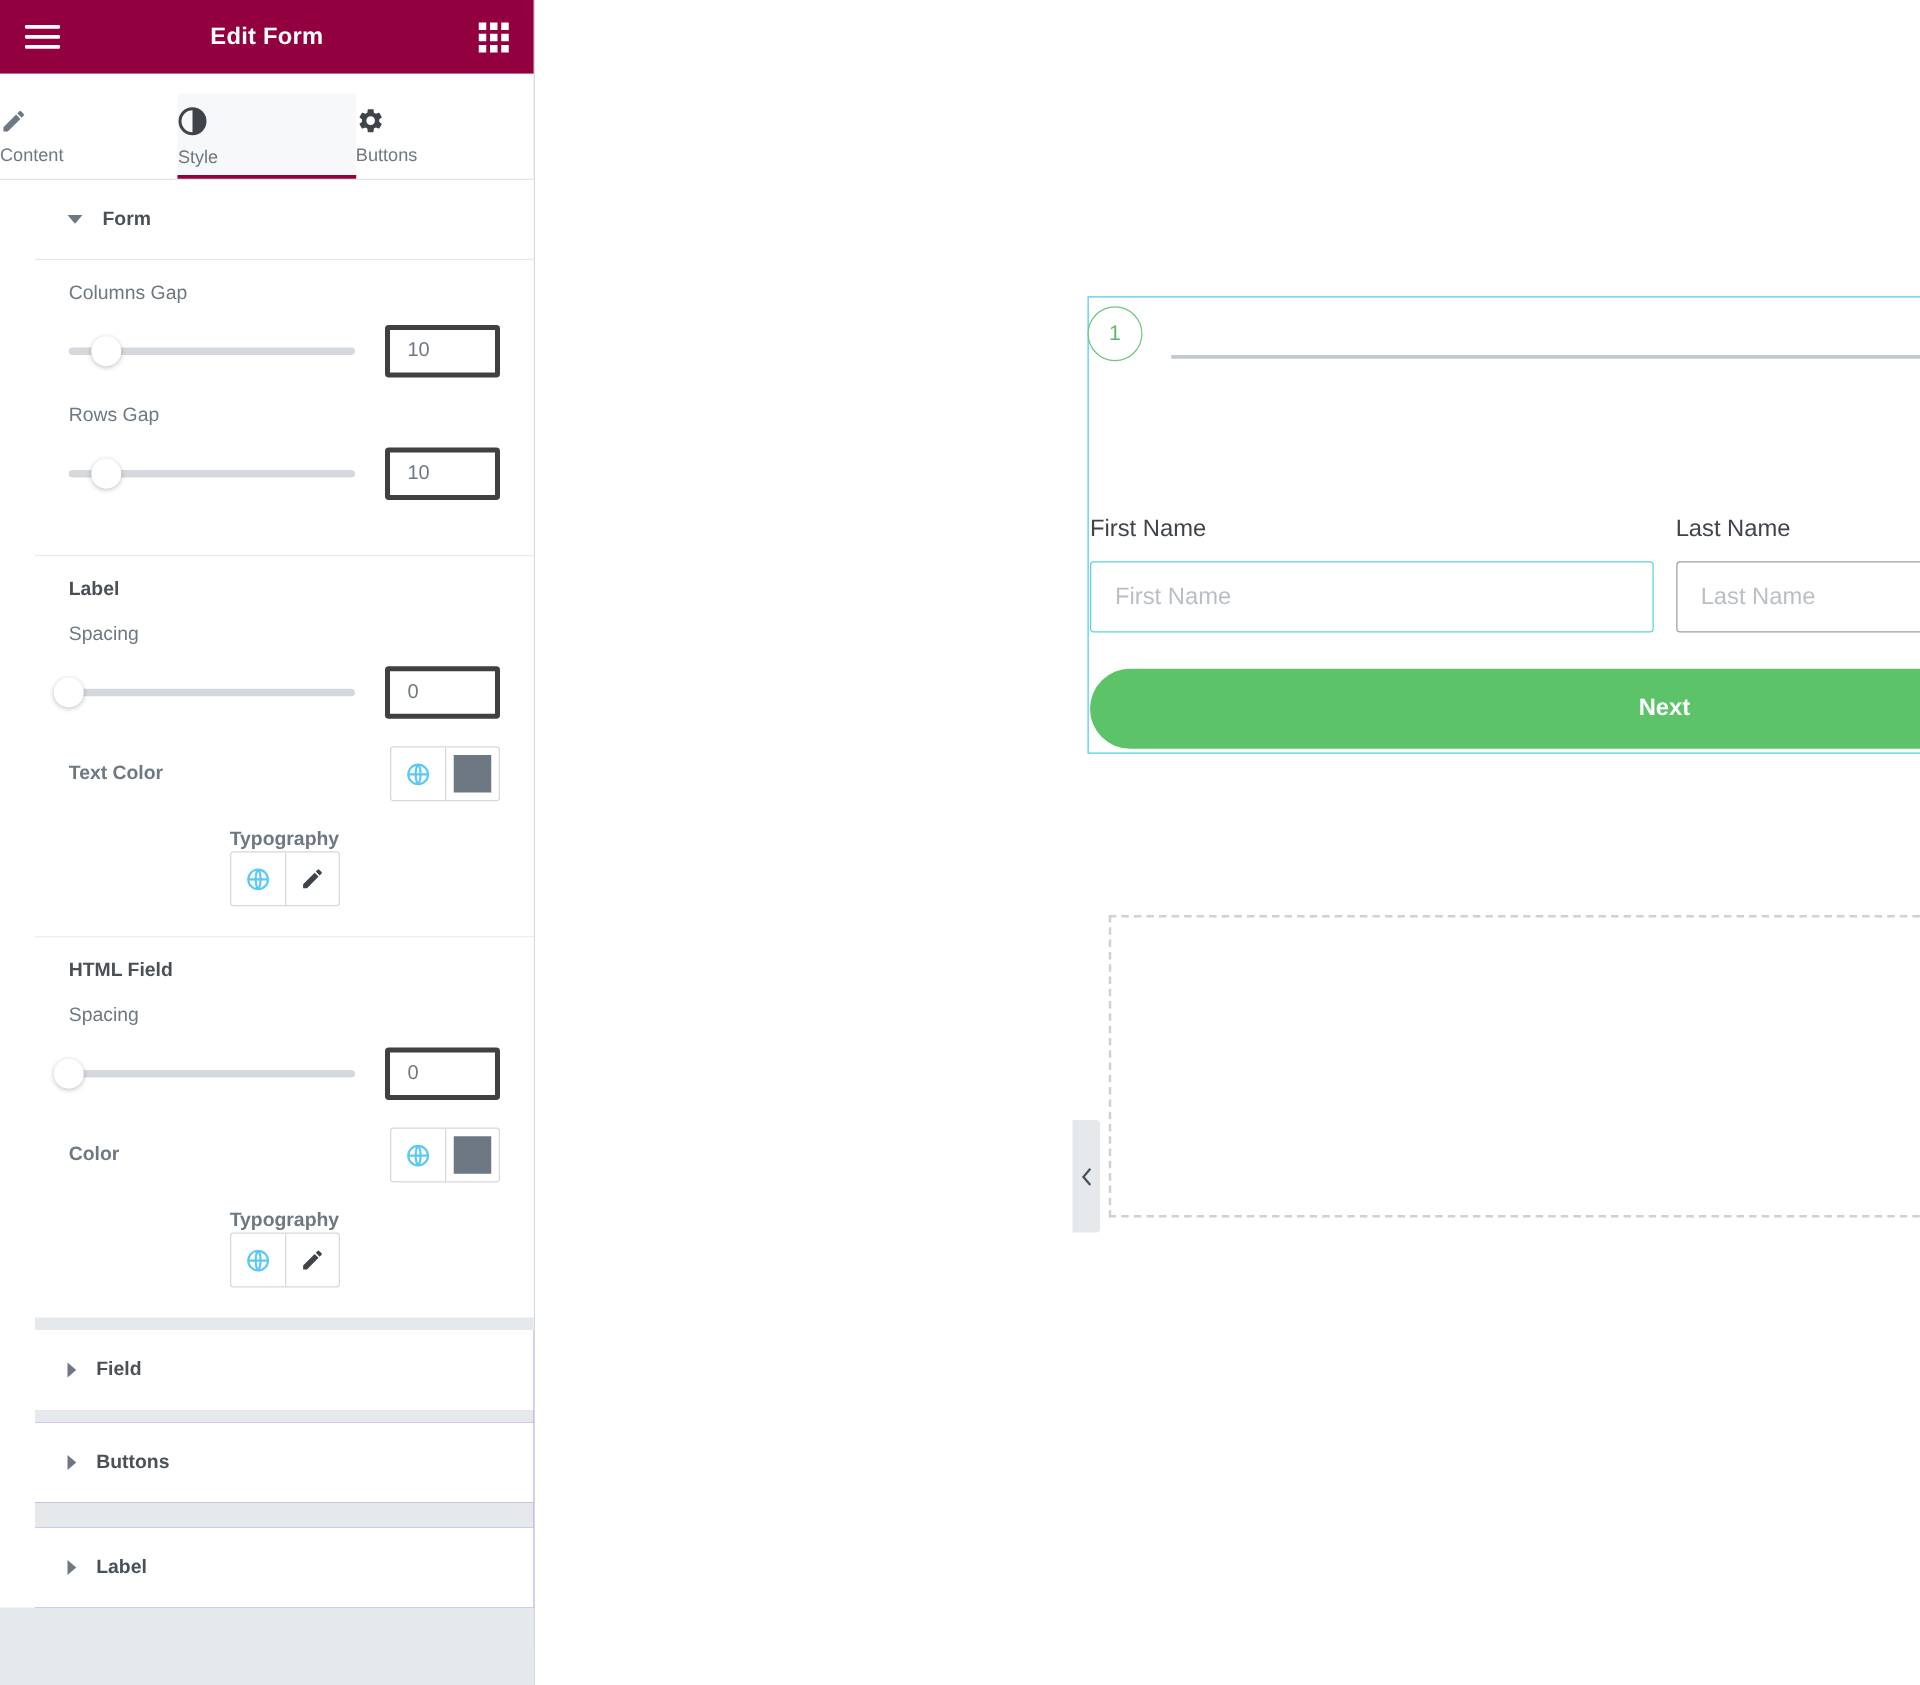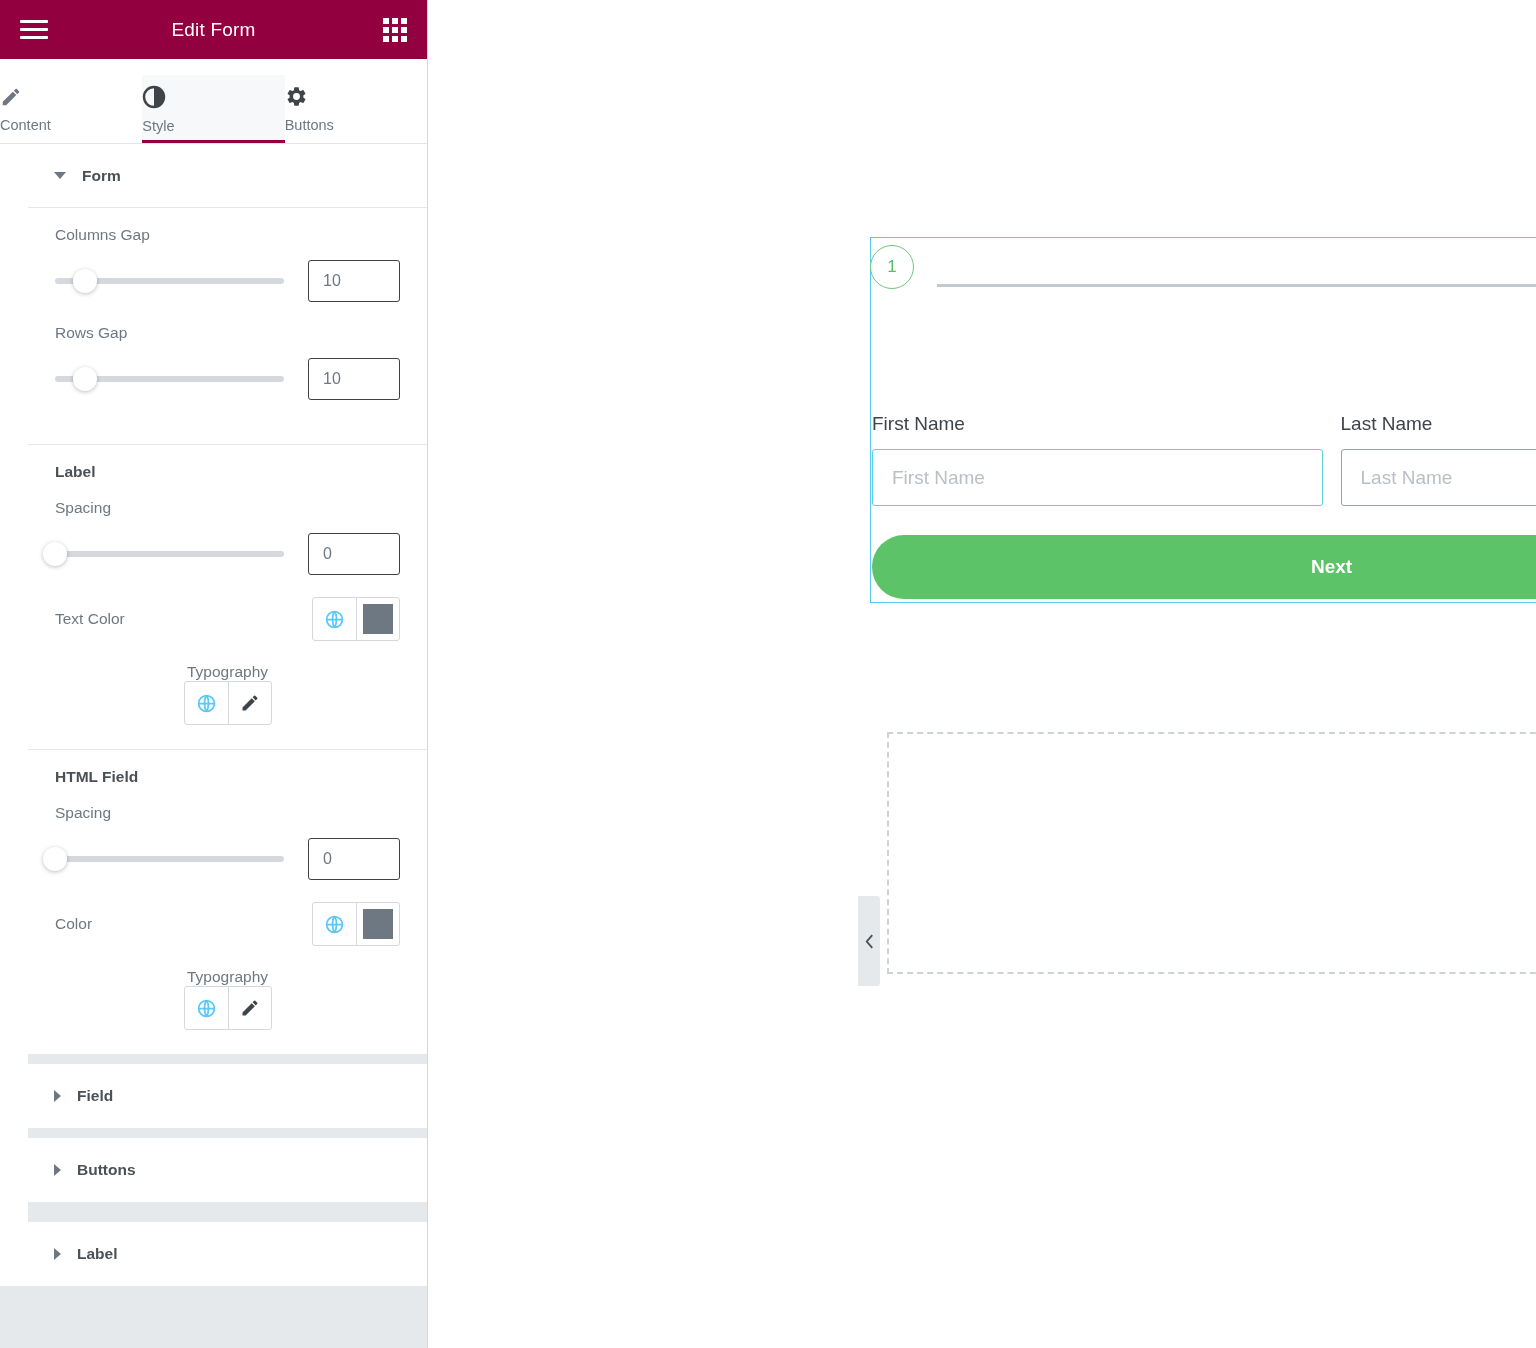--- a/index.html
+++ b/index.html
@@ -15,21 +15,21 @@
   #panel {
     position: absolute; left:0; top:0; width:428px; height:1348px;
     background:#e6e9ec; overflow:hidden;
     border-right:1px solid #d5d8dc;
   }
   #panel-header {
     height:59px; background:#93003f; display:flex; align-items:center;
     justify-content:space-between; padding:0 20px;
   }
   #panel-header .title {
-    color:#fff; font-size:19px; font-weight:normal; letter-spacing:.2px;
+    color:#fff; font-size:19px; font-weight:bold; letter-spacing:.2px;
     position:absolute; left:0; right:0; text-align:center; pointer-events:none;
   }
   .hamburger { width:28px; height:20px; display:flex; flex-direction:column;
     justify-content:space-between; cursor:pointer; z-index:2; }
   .hamburger span { display:block; height:3.4px; background:#fff; border-radius:1px; }
   .grid-icon { display:grid; grid-template-columns:repeat(3,6px);
     grid-template-rows:repeat(3,6px); gap:3px; cursor:pointer; z-index:2; }
   .grid-icon i { background:#fff; display:block; width:6px; height:6px; }
 
   #tabs { height:85px; background:#fff; display:flex; border-bottom:1px solid #e2e5e8; }
@@ -58,26 +58,26 @@
 
   .ctrl-label { color:#6d7882; font-size:15.5px; margin-bottom:16px; display:block; }
   .ctrl-head { color:#495157; font-size:15.5px; font-weight:bold; margin-bottom:18px;
     display:block; }
 
   .slider-row { display:flex; align-items:center; gap:24px; margin-bottom:22px; }
   .slider { position:relative; flex:1; height:6px; background:#d5d8dc; border-radius:3px; }
   .slider .handle { position:absolute; top:50%; width:24px; height:24px;
     background:#fff; border-radius:50%; transform:translate(-50%,-50%);
     box-shadow:0 1px 4px rgba(0,0,0,.25); cursor:pointer; }
-  .numbox { width:92px; height:42px; border:1px solid #404040; border-radius:3px;
+  .numbox { width:92px; height:42px; border:4px solid #404040; border-radius:3px;
     background:#fff; display:flex; align-items:center; padding-left:14px;
     color:#6d7882; font-size:16px; cursor:text; }
 
   .pair-row { display:flex; align-items:center; justify-content:space-between;
-    margin-bottom:22px; }
+    margin-bottom:22px;font-weight:bold; }
   .pair-row:last-child { margin-bottom:2px;flex-direction:column; }
   .pair-ctl { display:flex; border:1px solid #d5d8dc; border-radius:3px;
     overflow:hidden; background:#fff; }
   .pair-ctl .cell { width:43px; height:42px; display:flex; align-items:center;
     justify-content:center; cursor:pointer; }
   .pair-ctl .cell + .cell { border-left:1px solid #d5d8dc; }
   .swatch { width:30px; height:30px; background:#6d7882; }
 
   .accordion { background:#6d28d9; }
   .acc-gap { height:10px; background:#e6e9ec; }

